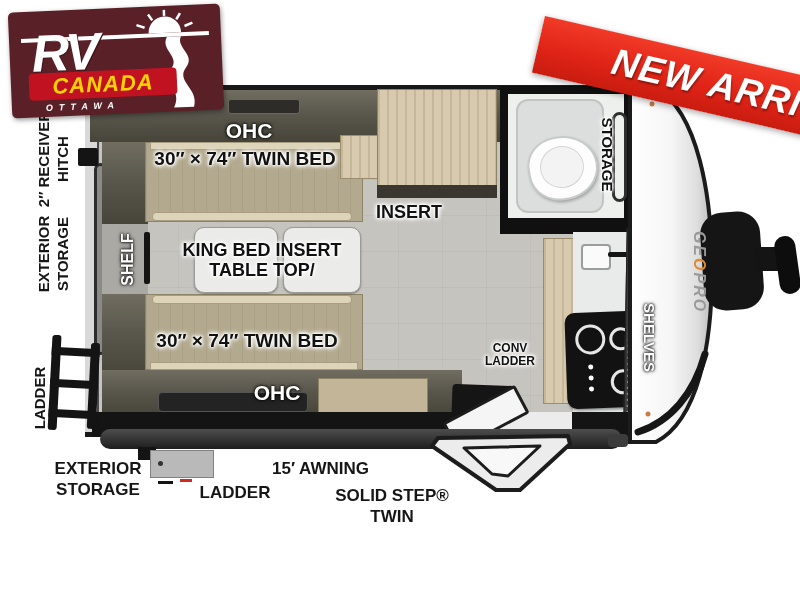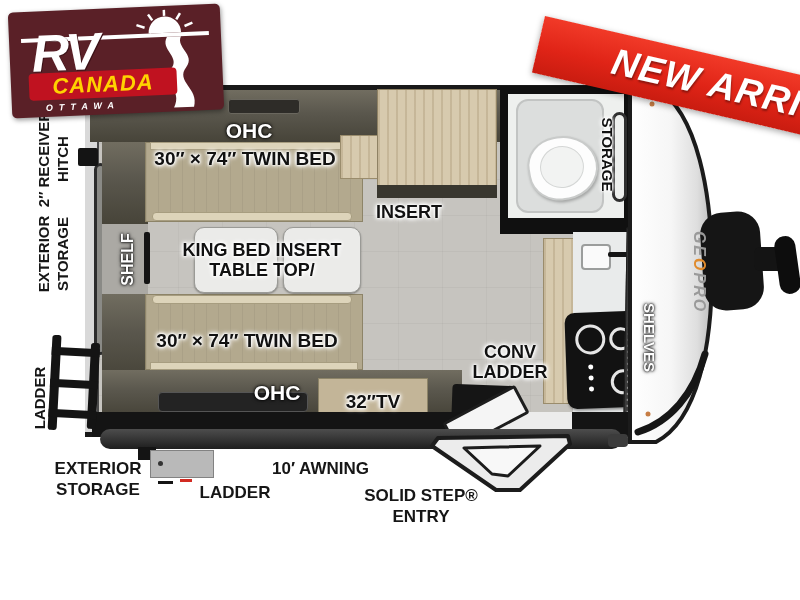--- a/index.html
+++ b/index.html
@@ -155,24 +155,23 @@
 
   <div class="abs lbl-w ctr" style="left:214px;top:118px;width:70px;height:26px;font-size:21px;">OHC</div>
   <div class="abs lbl ctr" style="left:135px;top:146px;width:220px;height:26px;font-size:19px;">30″ × 74″ TWIN BED</div>
   <div class="abs lbl-w ctr rotccw" style="left:92px;top:251px;width:70px;height:17px;font-size:16px;">SHELF</div>
   <div class="abs lbl" style="left:162px;top:240px;width:200px;text-align:center;font-size:18px;">
     <div>KING BED INSERT</div>
     <div>TABLE TOP/</div>
   </div>
   <div class="abs lbl ctr" style="left:137px;top:328px;width:220px;height:26px;font-size:19px;">30″ × 74″ TWIN BED</div>
   <div class="abs lbl-w ctr" style="left:242px;top:380px;width:70px;height:26px;font-size:21px;">OHC</div>
-  <div class="abs lbl ctr" style="left:327px;top:390px;width:92px;height:24px;font-size:19px;">32″TV</div>
   <div class="abs lbl ctr" style="left:368px;top:201px;width:82px;height:22px;font-size:18px;">INSERT</div>
   <div class="abs lbl ctr rotcw" style="left:560px;top:146px;width:92px;height:17px;font-size:15px;">STORAGE</div>
-  <div class="abs lbl" style="left:460px;top:342px;width:100px;text-align:center;font-size:18px;">
+  <div class="abs lbl" style="left:460px;top:342px;width:100px;text-align:center;font-size:12px;">
     <div>CONV</div>
     <div>LADDER</div>
   </div>
   <div class="abs lbl-w ctr rotcw" style="left:592px;top:329px;width:112px;height:17px;font-size:15px;">SHELVES</div>
 
   <div class="abs ctr rotcw" style="left:634px;top:262px;width:130px;height:20px;font-size:16px;font-weight:bold;font-style:italic;letter-spacing:2px;color:#9a9a9a;white-space:nowrap;">
     <span>GE</span>
       <span style="color:#e08b2d;">O</span>
       <span> PRO</span>
   </div>
@@ -185,24 +184,24 @@
     <div>EXTERIOR</div>
     <div>STORAGE</div>
   </div>
   <div class="abs plain rotccw ctr" style="left:-5px;top:389px;width:90px;height:18px;font-size:15px;">LADDER</div>
 
   <div class="abs plain" style="left:48px;top:458px;width:100px;text-align:center;font-size:17px;">
     <div>EXTERIOR</div>
     <div>STORAGE</div>
   </div>
   <div class="abs plain ctr" style="left:190px;top:483px;width:90px;height:20px;font-size:17px;">LADDER</div>
-  <div class="abs plain ctr" style="left:268px;top:459px;width:105px;height:20px;font-size:17px;">10′ AWNING</div>
-  <div class="abs plain" style="left:361px;top:485px;width:120px;text-align:center;font-size:17px;">
+  <div class="abs plain ctr" style="left:268px;top:459px;width:105px;height:20px;font-size:17px;">15′ AWNING</div>
+  <div class="abs plain" style="left:332px;top:485px;width:120px;text-align:center;font-size:17px;">
     <div>SOLID STEP®</div>
-    <div>ENTRY</div>
+    <div>TWIN</div>
   </div>
 
   <div class="abs logo">
     <svg class="abs" style="left:0;top:0;" width="212" height="106" viewBox="0 0 212 106">
       <rect x="12" y="27" width="188" height="4" fill="#ffffff"></rect>
       <g stroke="#ffffff" stroke-width="2.5">
         <path d="M141,27 A15,15 0 0 1 171,27" fill="#ffffff"></path>
         <line x1="156" y1="4" x2="156" y2="10"></line>
         <line x1="140" y1="8" x2="144" y2="14"></line>
         <line x1="172" y1="8" x2="168" y2="14"></line>

